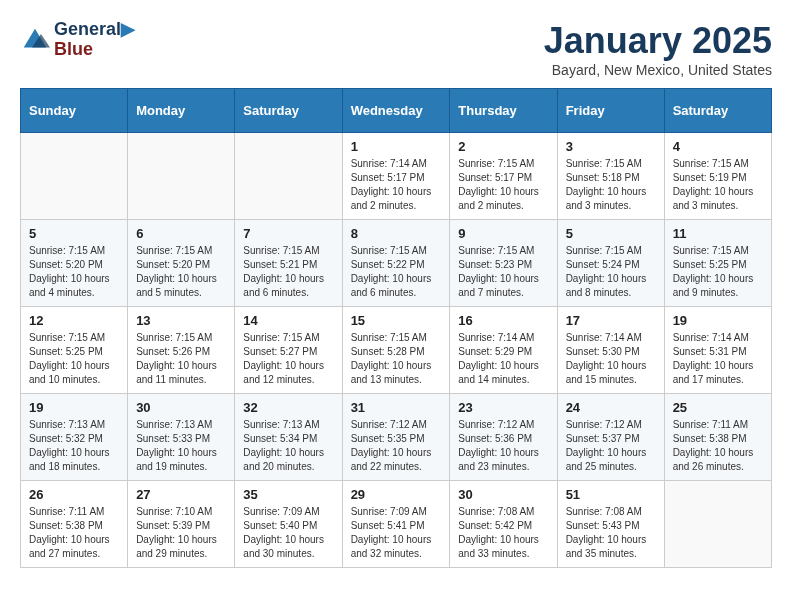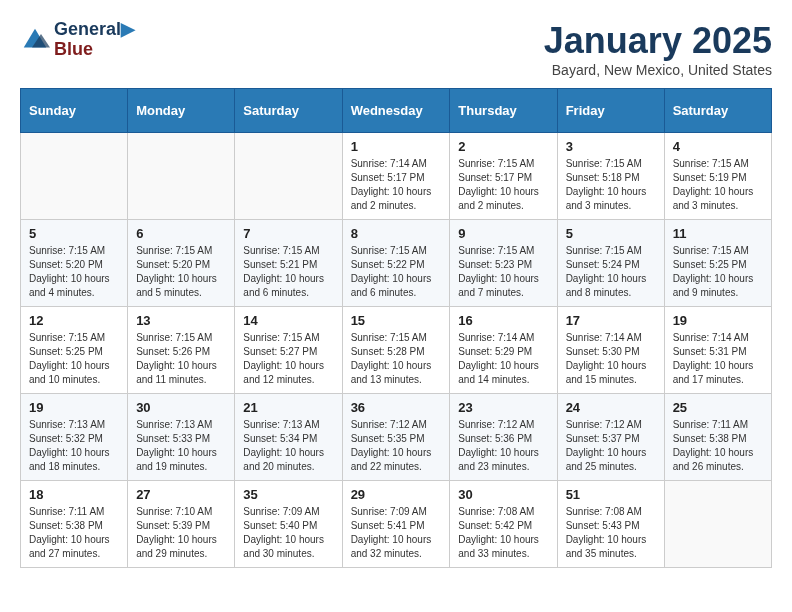--- a/index.html
+++ b/index.html
@@ -265,28 +265,28 @@
 and 18 minutes.</div>
         </td>
         <td>
           <div class="day-num">30</div>
           <div class="day-info" style="white-space: pre-line;">Sunrise: 7:13 AM
 Sunset: 5:33 PM
 Daylight: 10 hours
 and 19 minutes.</div>
         </td>
         <td>
-          <div class="day-num">21</div>
+          <div class="day-num">32</div>
           <div class="day-info" style="white-space: pre-line;">Sunrise: 7:13 AM
 Sunset: 5:34 PM
 Daylight: 10 hours
 and 20 minutes.</div>
         </td>
         <td>
-          <div class="day-num">36</div>
+          <div class="day-num">31</div>
           <div class="day-info" style="white-space: pre-line;">Sunrise: 7:12 AM
 Sunset: 5:35 PM
 Daylight: 10 hours
 and 22 minutes.</div>
         </td>
         <td>
           <div class="day-num">23</div>
           <div class="day-info" style="white-space: pre-line;">Sunrise: 7:12 AM
 Sunset: 5:36 PM
 Daylight: 10 hours
@@ -302,21 +302,21 @@
         <td>
           <div class="day-num">25</div>
           <div class="day-info" style="white-space: pre-line;">Sunrise: 7:11 AM
 Sunset: 5:38 PM
 Daylight: 10 hours
 and 26 minutes.</div>
         </td>
       </tr>
       <tr>
         <td>
-          <div class="day-num">18</div>
+          <div class="day-num">26</div>
           <div class="day-info" style="white-space: pre-line;">Sunrise: 7:11 AM
 Sunset: 5:38 PM
 Daylight: 10 hours
 and 27 minutes.</div>
         </td>
         <td>
           <div class="day-num">27</div>
           <div class="day-info" style="white-space: pre-line;">Sunrise: 7:10 AM
 Sunset: 5:39 PM
 Daylight: 10 hours

